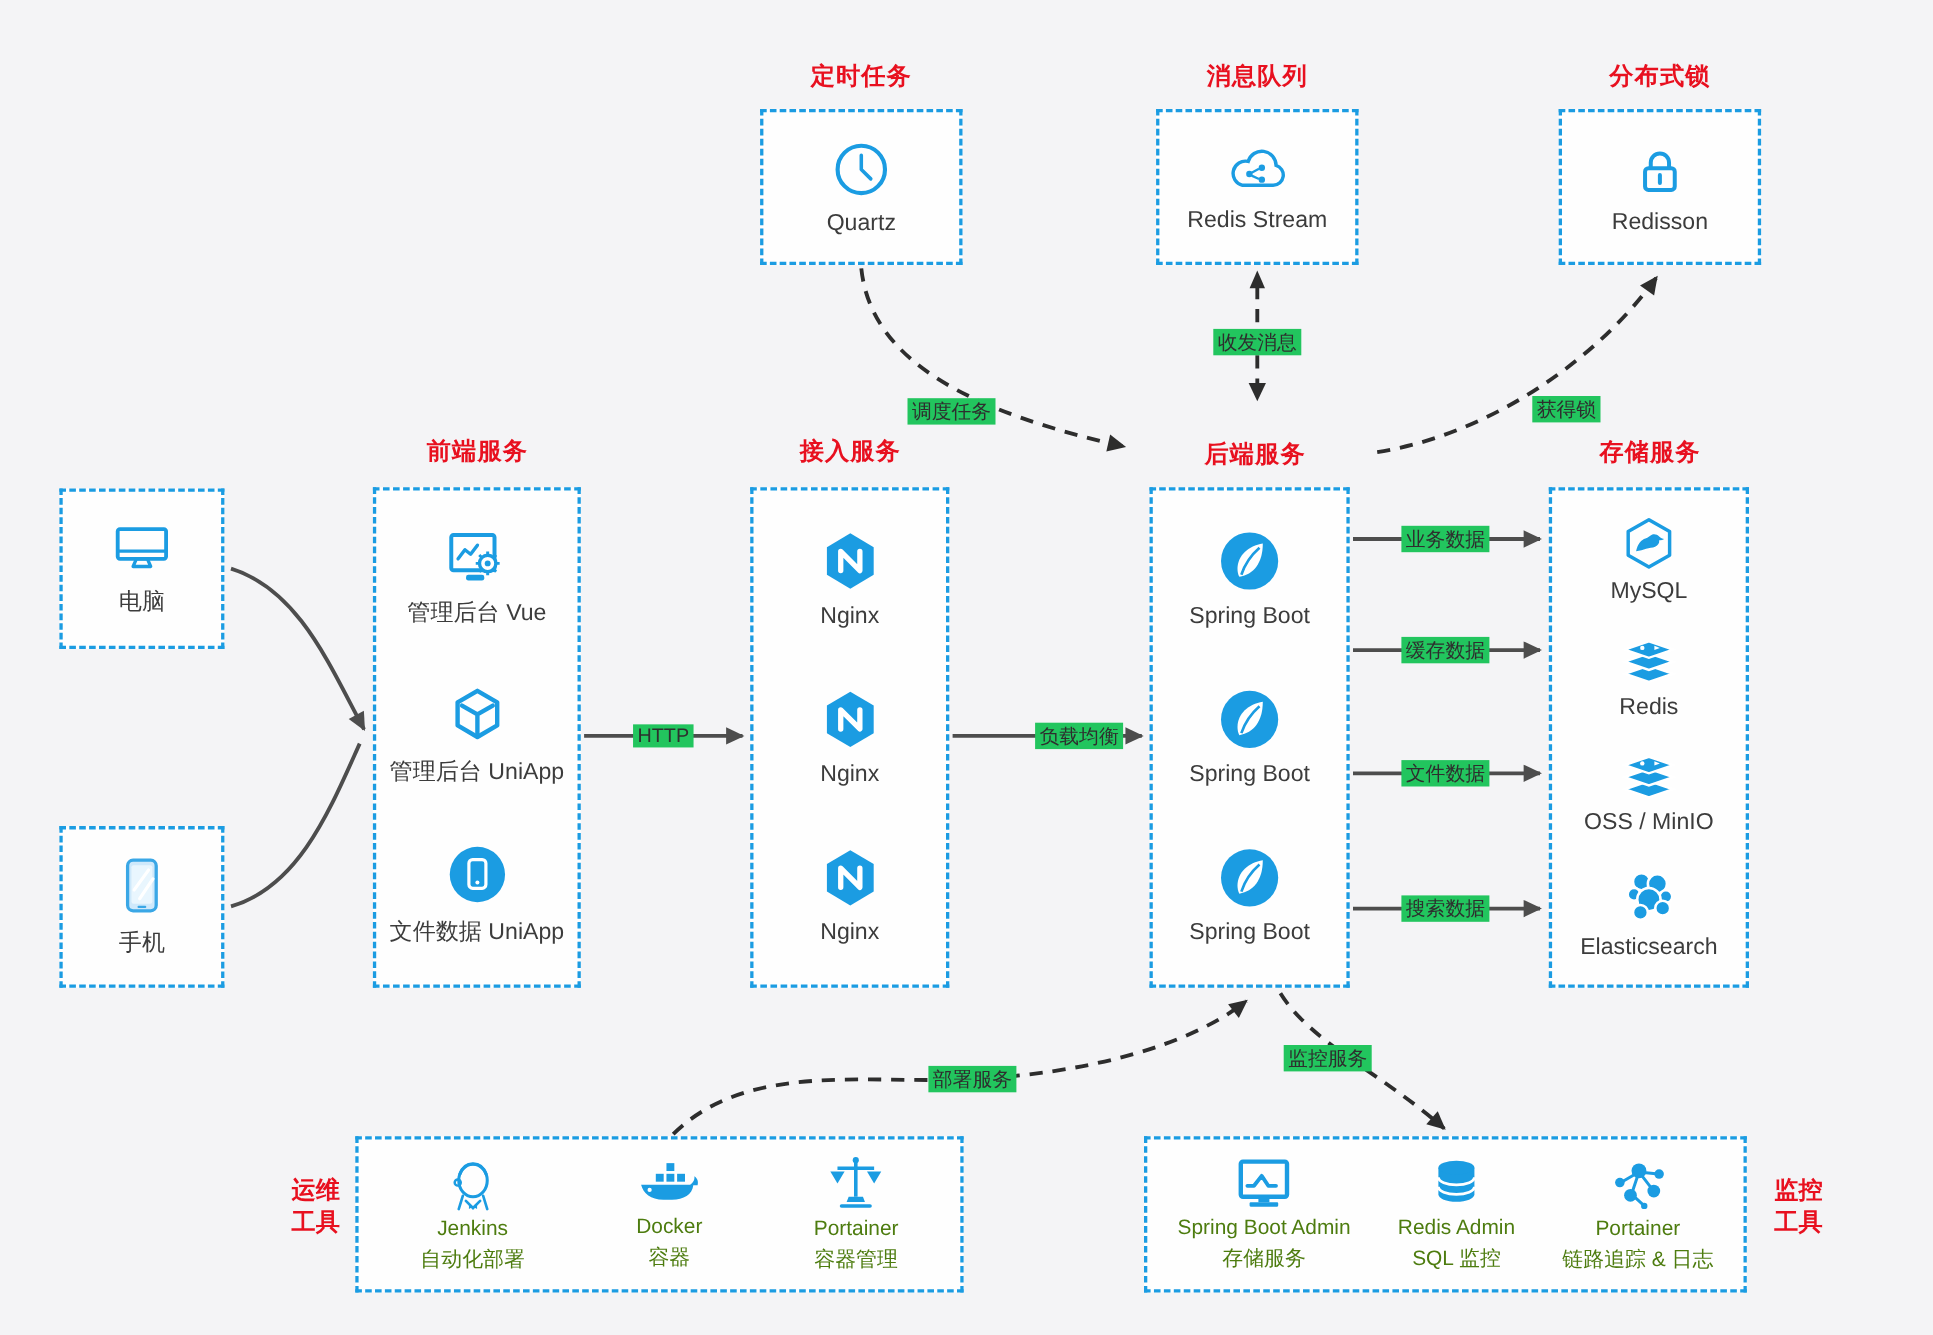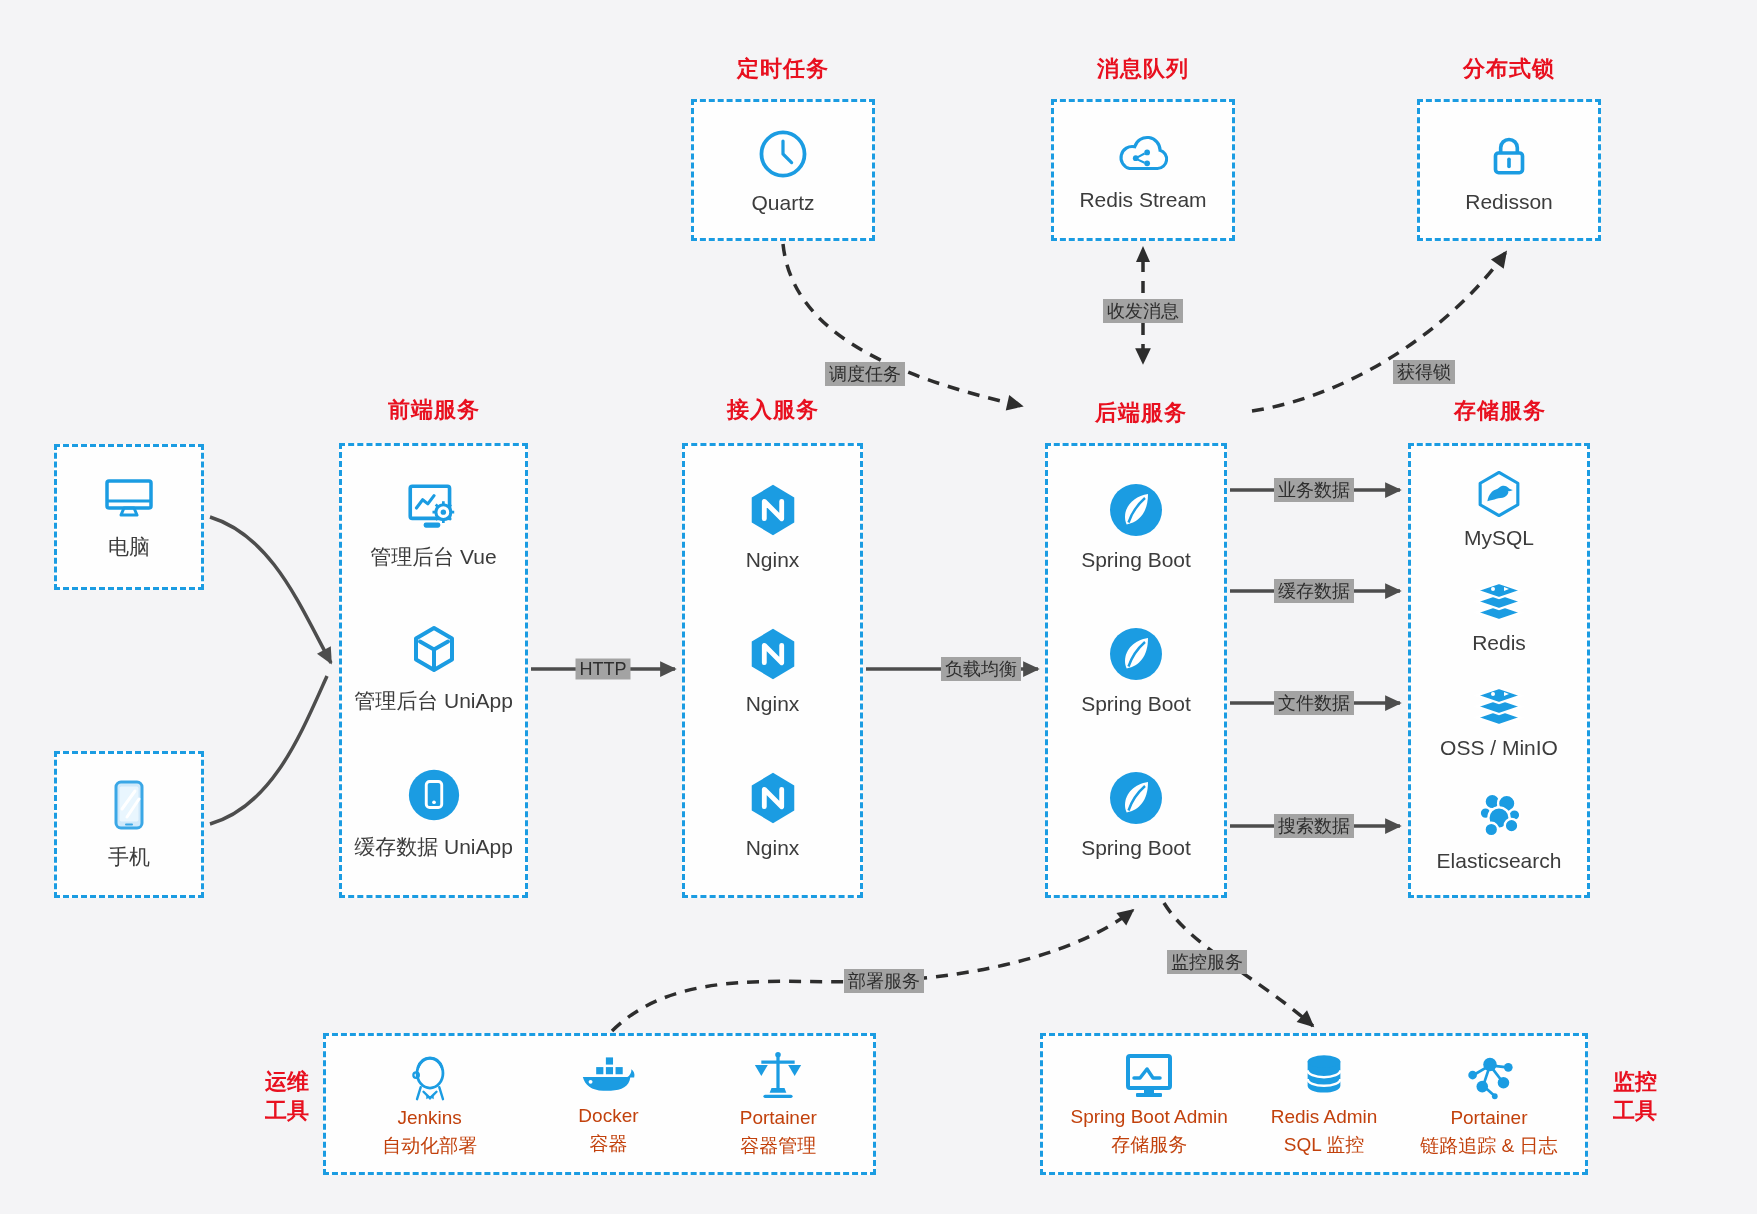--- a/index.html
+++ b/index.html
@@ -15,22 +15,22 @@
         font-weight:bold;letter-spacing:1px;white-space:nowrap;}
   .side-label{position:absolute;color:#e8101f;font-size:22px;font-weight:bold;line-height:1.3;
         text-align:center;}
   .box{position:absolute;box-sizing:border-box;border:3px dashed #1b9ce2;background:#fefefe;}
   .col{display:flex;flex-direction:column;justify-content:space-around;align-items:center;padding:8px 0;}
   .single{display:flex;align-items:center;justify-content:center;}
   .row{display:flex;flex-direction:row;justify-content:space-around;align-items:center;padding:10px 6px;}
   .cell{display:flex;flex-direction:column;align-items:center;gap:9px;}
   .cell .lbl{font-size:21px;color:#3c3c3c;white-space:nowrap;}
   .tool-cell{display:flex;flex-direction:column;align-items:center;gap:3px;}
-  .tool-cell .lbl{font-size:19px;color:#c2410c;line-height:1.3;white-space:nowrap;text-align:center;}
-  .edge-label{position:absolute;transform:translate(-50%,-50%);background:#a3a3a3;padding:0 4px;
+  .tool-cell .lbl{font-size:19px;color:#4d7c0f;line-height:1.3;white-space:nowrap;text-align:center;}
+  .edge-label{position:absolute;transform:translate(-50%,-50%);background:#22c55e;padding:0 4px;
         font-size:18px;color:#2e2e2e;white-space:nowrap;}
   .ic{flex:none;}
 </style>
 </head>
 <body>
 
 <div class="canvas">
 
   <svg class="overlay" width="1757" height="1214">
     <defs>
@@ -152,21 +152,21 @@
         <path d="M28,25.5 L14,17.5 M28,25.5 L42,17.5 M28,25.5 V43" fill="none" stroke="#1b9ce2" stroke-width="4" stroke-linecap="round"></path>
       </svg>
       <div class="lbl">管理后台 UniApp</div>
     </div>
     <div class="cell">
       <svg class="ic" width="58" height="58" viewBox="0 0 60 60">
         <circle cx="30" cy="30" r="26" fill="#1b9ce2"></circle>
         <rect x="22" y="16" width="16" height="27" rx="3.5" fill="none" stroke="#fff" stroke-width="3"></rect>
         <circle cx="30" cy="37.5" r="1.9" fill="#fff"></circle>
       </svg>
-      <div class="lbl">缓存数据 UniApp</div>
+      <div class="lbl">文件数据 UniApp</div>
     </div>
   </div>
 
   <div class="box col" style="left:682px;top:443px;width:181px;height:455px;">
     <div class="cell">
       <svg class="ic" width="58" height="58" viewBox="0 0 58 60">
         <path d="M29,4 L51,17 V43 L29,56 L7,43 V17 z" fill="#1b9ce2"></path>
         <path d="M20,39 V21 L38,39 V21" fill="none" stroke="#fff" stroke-width="5" stroke-linecap="round" stroke-linejoin="round"></path>
       </svg>
       <div class="lbl">Nginx</div>

